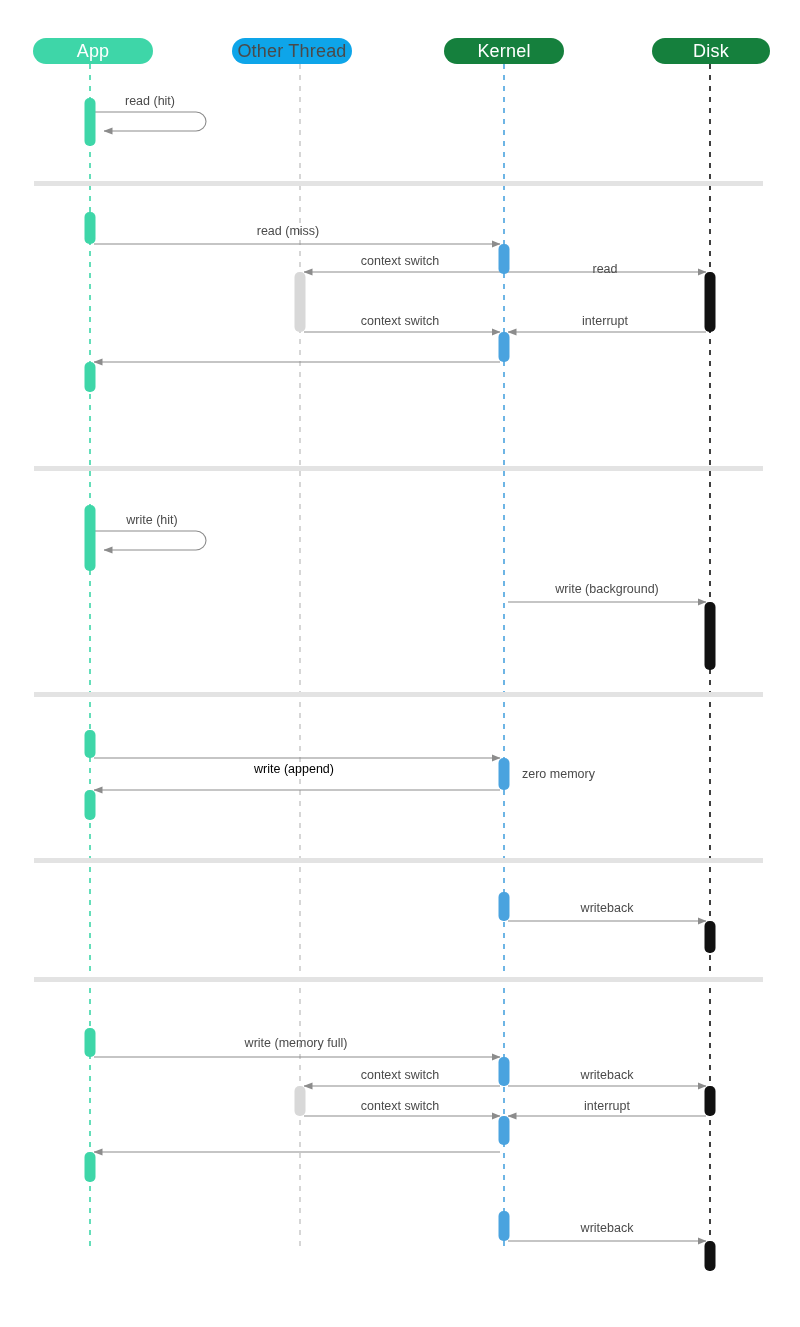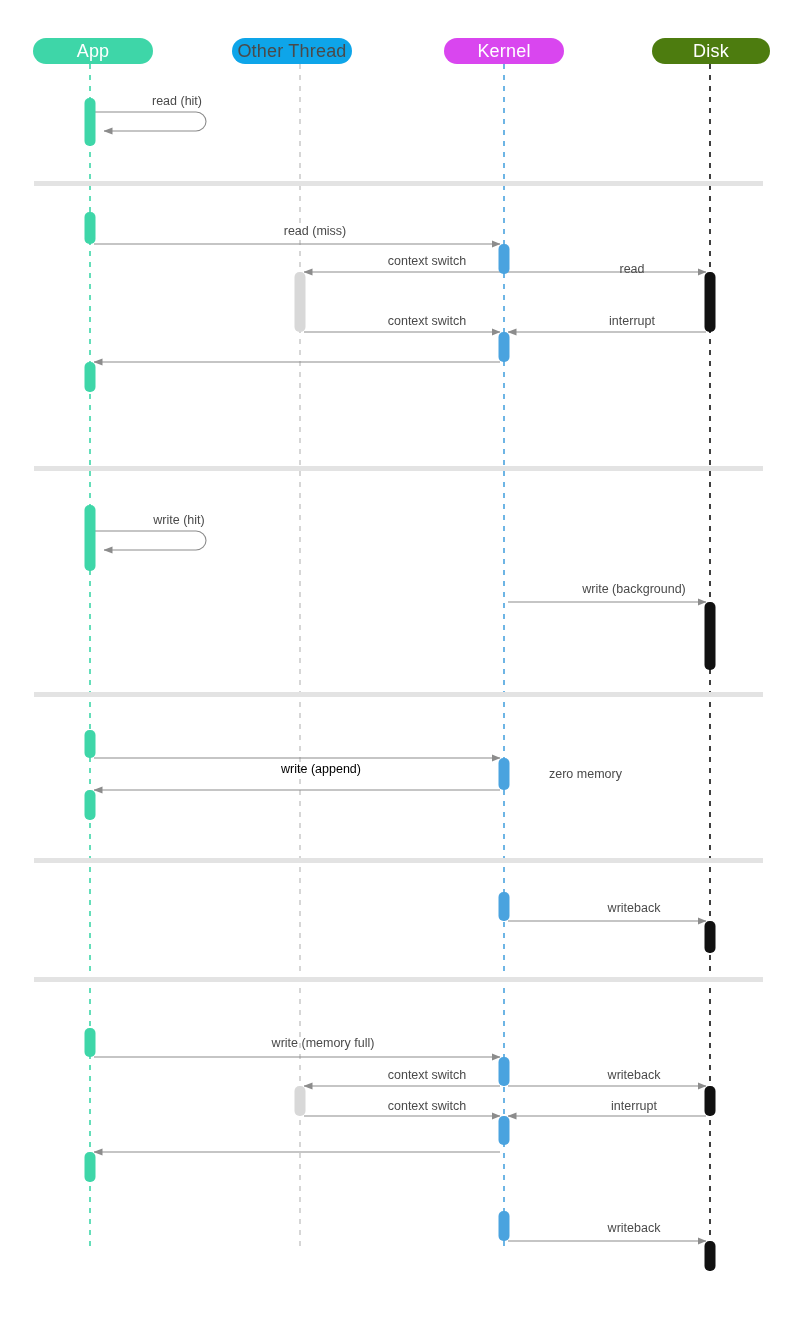--- a/index.html
+++ b/index.html
@@ -37,21 +37,20 @@
     white-space: nowrap;
     overflow: hidden;
   }
   .msg-label {
     position: absolute;
     font-size: 12.5px;
     font-family: "Liberation Sans", sans-serif;
     color: #4a4a4a;
     white-space: nowrap;
     line-height: 14px;
-    margin-left: 27px;
   }
   .msg-label.center {
     transform: translateX(-50%);
     text-align: center;
   }
   .msg-label.left {
     text-align: left;
   }
 </style>
 </head>
@@ -119,22 +118,22 @@
         <rect x="704.5" y="1086" width="11" height="30" rx="5" ry="5" fill="#111111"></rect>
         <rect x="498.5" y="1116" width="11" height="29" rx="5" ry="5" fill="#4aa3df"></rect>
         <rect x="84.5" y="1152" width="11" height="30" rx="5" ry="5" fill="#3ed6a8"></rect>
         <rect x="498.5" y="1211" width="11" height="30" rx="5" ry="5" fill="#4aa3df"></rect>
         <rect x="704.5" y="1241" width="11" height="30" rx="5" ry="5" fill="#111111"></rect>
       </g>
   </svg>
   <div id="actor-pills">
       <div class="actor-pill" style="left: 33px; top: 38px; width: 120px; background: rgb(62, 214, 168); color: rgb(255, 255, 255);"><span>App</span></div>
       <div class="actor-pill" style="left: 232px; top: 38px; width: 120px; background: #0ea5e9; color: rgb(74, 74, 74);"><span>Other Thread</span></div>
-      <div class="actor-pill" style="left: 444px; top: 38px; width: 120px; background: #d946ef; color: rgb(255, 255, 255);"><span>Kernel</span></div>
-      <div class="actor-pill" style="left: 652px; top: 38px; width: 118px; background: #4d7c0f; color: rgb(255, 255, 255);"><span>Disk</span></div>
+      <div class="actor-pill" style="left: 444px; top: 38px; width: 120px; background: #15803d; color: rgb(255, 255, 255);"><span>Kernel</span></div>
+      <div class="actor-pill" style="left: 652px; top: 38px; width: 118px; background: #15803d; color: rgb(255, 255, 255);"><span>Disk</span></div>
     </div>
   <div id="message-labels">
       <div class="msg-label center" style="left: 150px; top: 94px; color: rgb(74, 74, 74);">read (hit)</div>
       <div class="msg-label center" style="left: 288px; top: 224px; color: rgb(74, 74, 74);">read (miss)</div>
       <div class="msg-label center" style="left: 400px; top: 254px; color: rgb(74, 74, 74);">context switch</div>
       <div class="msg-label center" style="left: 605px; top: 262px; color: rgb(74, 74, 74);">read</div>
       <div class="msg-label center" style="left: 400px; top: 314px; color: rgb(74, 74, 74);">context switch</div>
       <div class="msg-label center" style="left: 605px; top: 314px; color: rgb(74, 74, 74);">interrupt</div>
       <div class="msg-label center" style="left: 152px; top: 513px; color: rgb(74, 74, 74);">write (hit)</div>
       <div class="msg-label center" style="left: 607px; top: 582px; color: rgb(74, 74, 74);">write (background)</div>

